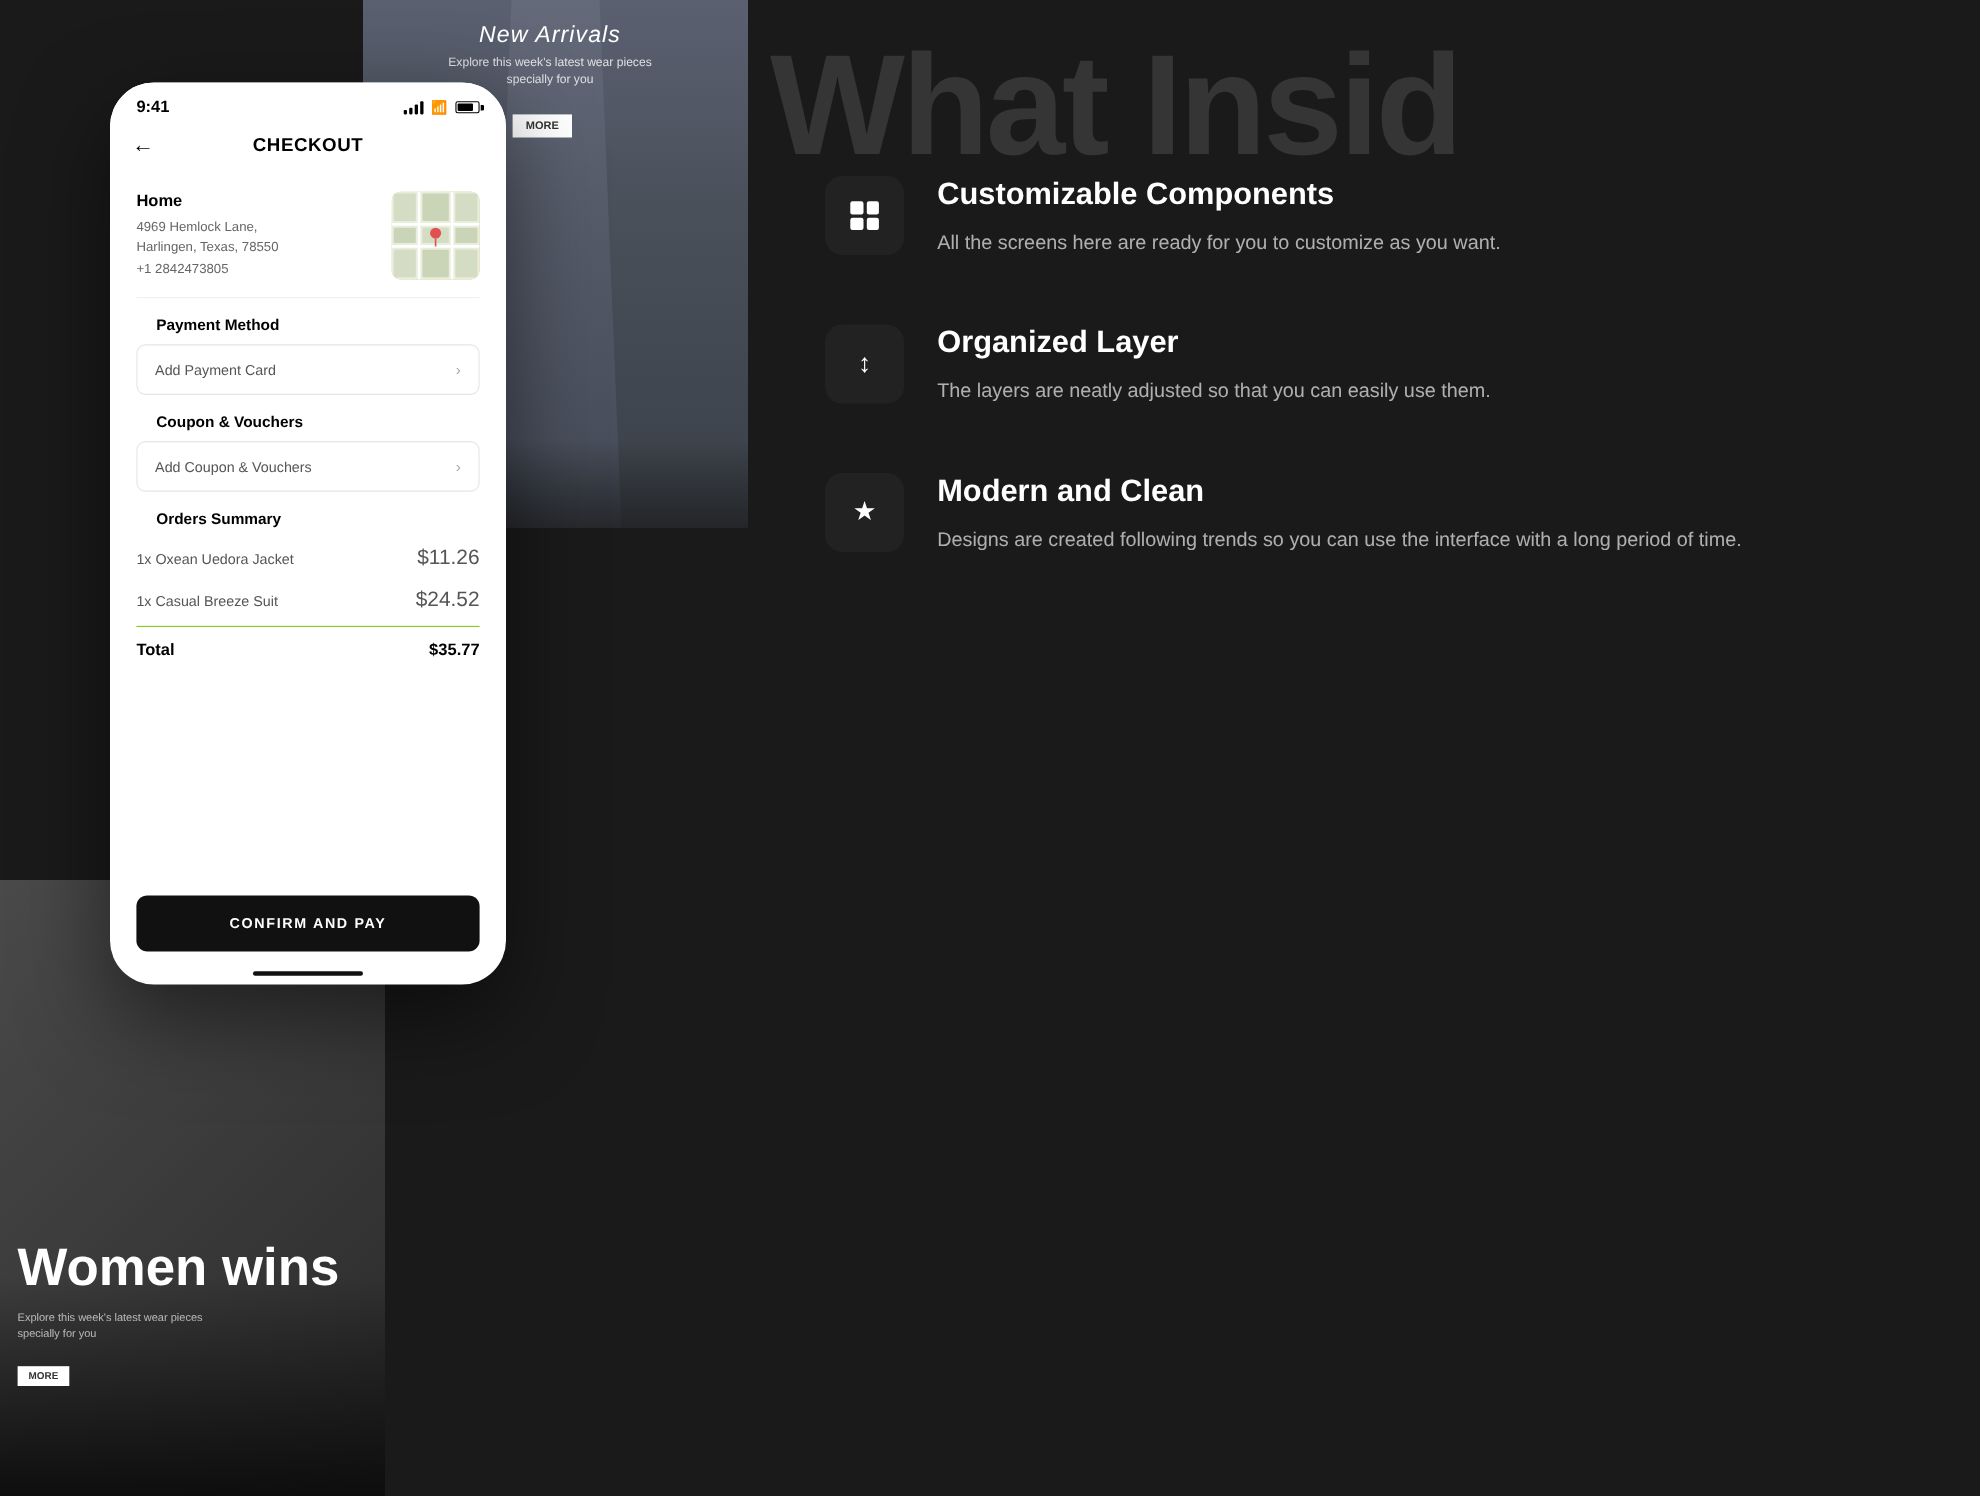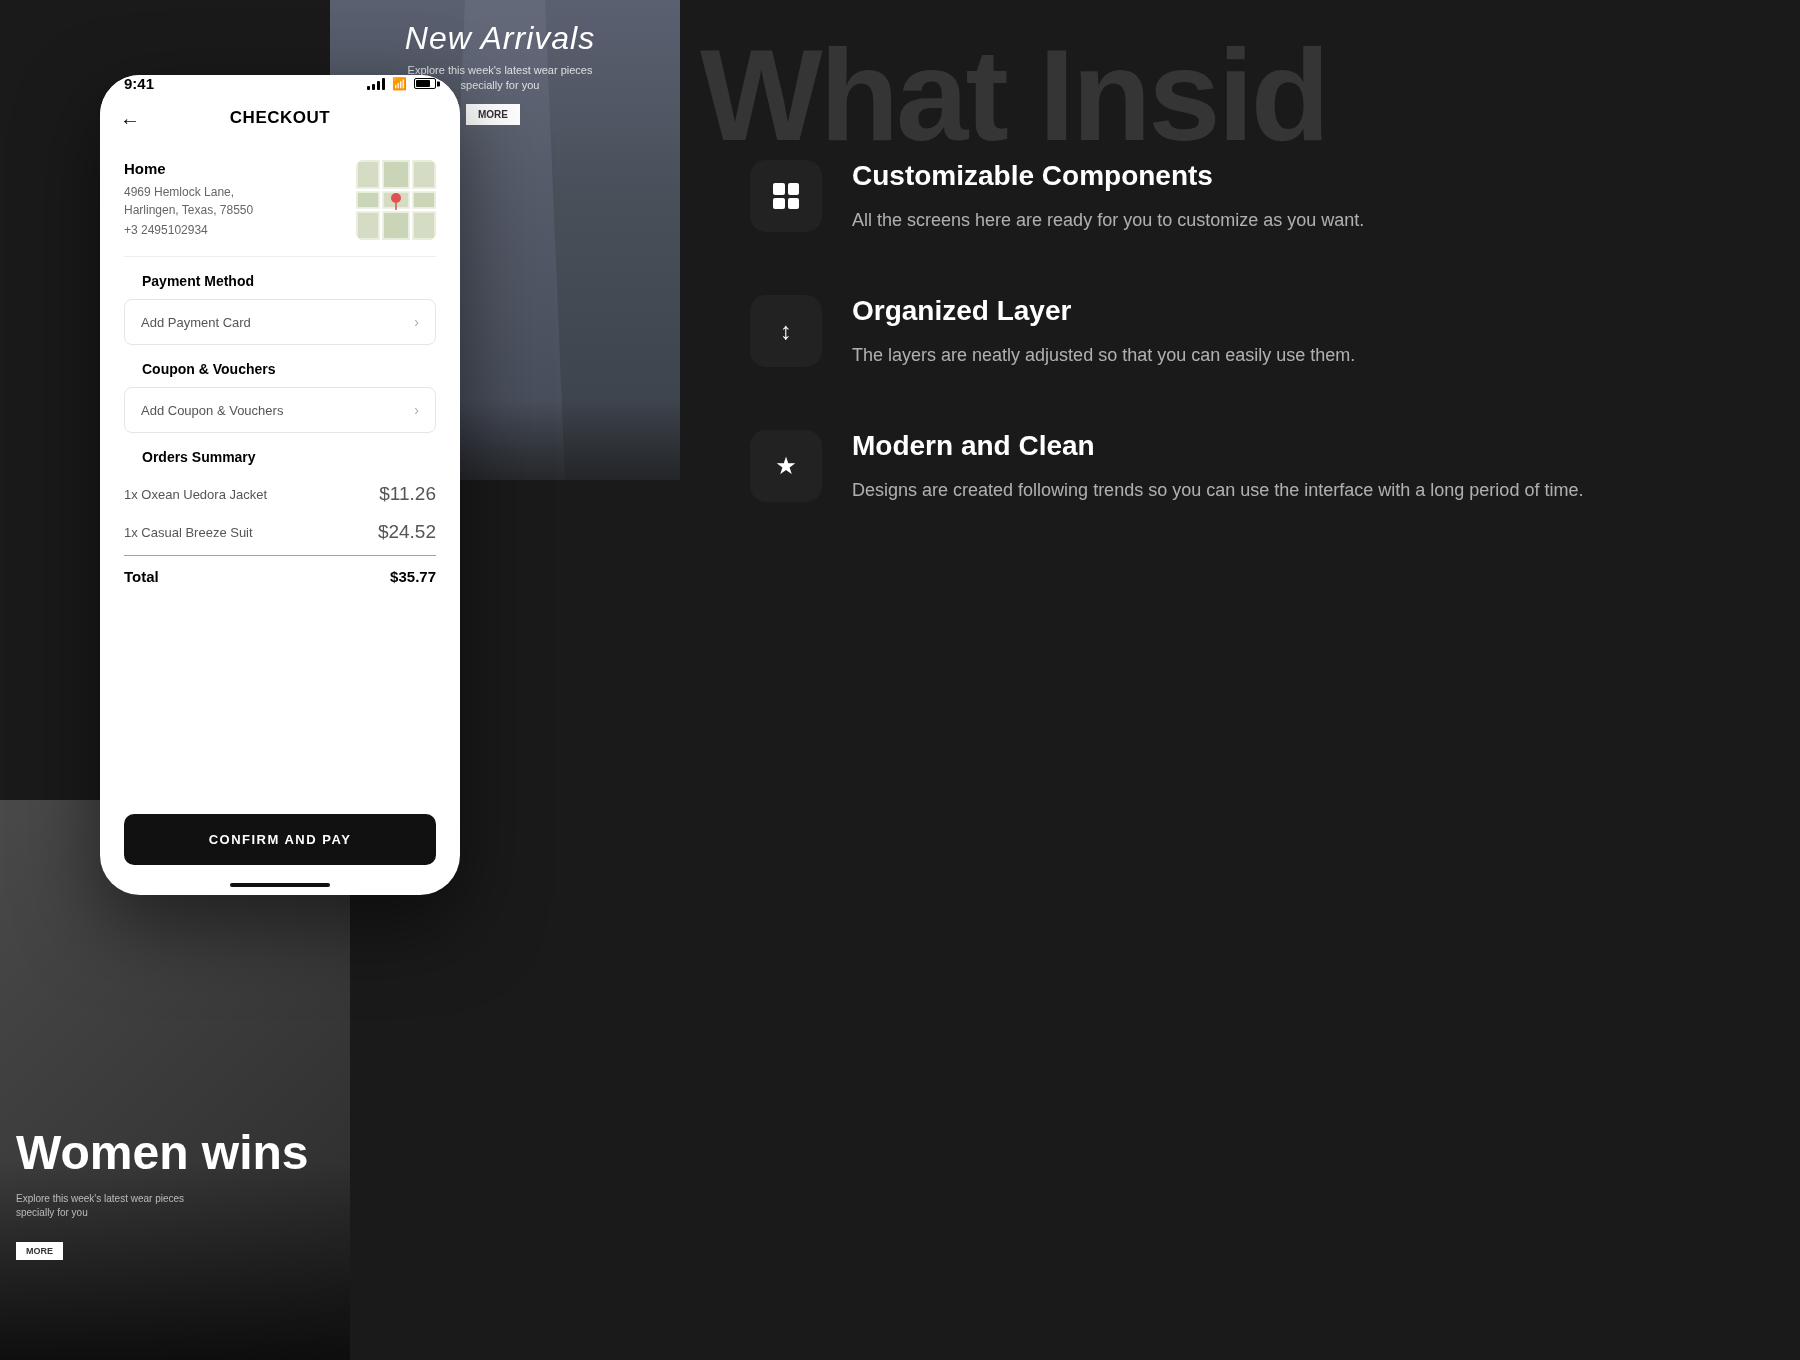--- a/index.html
+++ b/index.html
@@ -84,21 +84,21 @@
       box-shadow: 0 30px 80px rgba(0,0,0,0.5);
       overflow: hidden;
       z-index: 20;
     }
 
     
     .status-bar {
       display: flex;
       justify-content: space-between;
       align-items: center;
-      padding: 0 24px 8px;
+      padding: 14px 24px 8px;
       background: white;
     }
 
     .status-time {
       font-size: 15px;
       font-weight: 600;
       color: #000;
     }
 
     .status-icons {
@@ -335,21 +335,21 @@
 
 <div style="position:absolute;top:0;left:0;width:1800px;height:1360px;background:#1a1a1a;"></div>
 
 <div style="position:absolute;top:0;left:330px;width:350px;height:480px;background:linear-gradient(180deg,#5a6070 0%,#4a505a 40%,#3a4048 100%);overflow:hidden;">
 
   <div style="position:absolute;top:0;left:50%;transform:translateX(-50%);width:200px;height:480px;background:linear-gradient(180deg,#6a7080 0%,#4a5060 100%);clip-path:polygon(30% 0%,70% 0%,80% 100%,20% 100%);opacity:0.6;"></div>
   <div style="position:absolute;bottom:0;left:0;right:0;height:80px;background:linear-gradient(0deg,rgba(26,26,26,0.7) 0%,transparent 100%);"></div>
 </div>
 
 <div class="new-arrivals-overlay">
-  <div style="font-size:32px;color:white;font-weight:300;font-style:italic;letter-spacing:1px;">New Arrivals</div>
+  <div style="font-size:21px;color:white;font-weight:300;font-style:italic;letter-spacing:1px;">New Arrivals</div>
   <div style="font-size:11px;color:rgba(255,255,255,0.8);margin-top:6px;max-width:200px;margin-left:auto;margin-right:auto;text-align:center;line-height:1.4;">Explore this week's latest wear pieces specially for you</div>
 </div>
 
 <button style="position:absolute;top:104px;left:466px;background:white;color:#333;font-size:10px;font-weight:600;padding:5px 12px;border:none;cursor:pointer;z-index:10;">MORE</button>
 
 <div style="position:absolute;top:20px;left:700px;font-size:130px;font-weight:800;color:rgba(80,80,80,0.5);letter-spacing:-3px;white-space:nowrap;overflow:hidden;width:1100px;">
   <span>What Insid</span>
 </div>
 
 <div class="features-panel">
@@ -430,21 +430,21 @@
     <span class="checkout-title">CHECKOUT</span>
   </div>
 
   <div class="checkout-content">
 
     <div class="address-section">
       <div class="address-info">
         <div class="address-label">Home</div>
         <div class="address-text">4969 Hemlock Lane,</div>
         <div class="address-text">Harlingen, Texas, 78550</div>
-        <div class="address-phone">+3 2495102934</div>
+        <div class="address-phone">+1 2842473805</div>
       </div>
 
       <div class="map-thumbnail">
         <svg class="map-svg" viewBox="0 0 80 80" xmlns="http://www.w3.org/2000/svg">
           <rect width="80" height="80" fill="#e8eddc"></rect>
 
           <line x1="0" y1="30" x2="80" y2="30" stroke="#fff" stroke-width="2.5"></line>
           <line x1="0" y1="50" x2="80" y2="50" stroke="#fff" stroke-width="2.5"></line>
           <line x1="25" y1="0" x2="25" y2="80" stroke="#fff" stroke-width="2.5"></line>
           <line x1="55" y1="0" x2="55" y2="80" stroke="#fff" stroke-width="2.5"></line>

